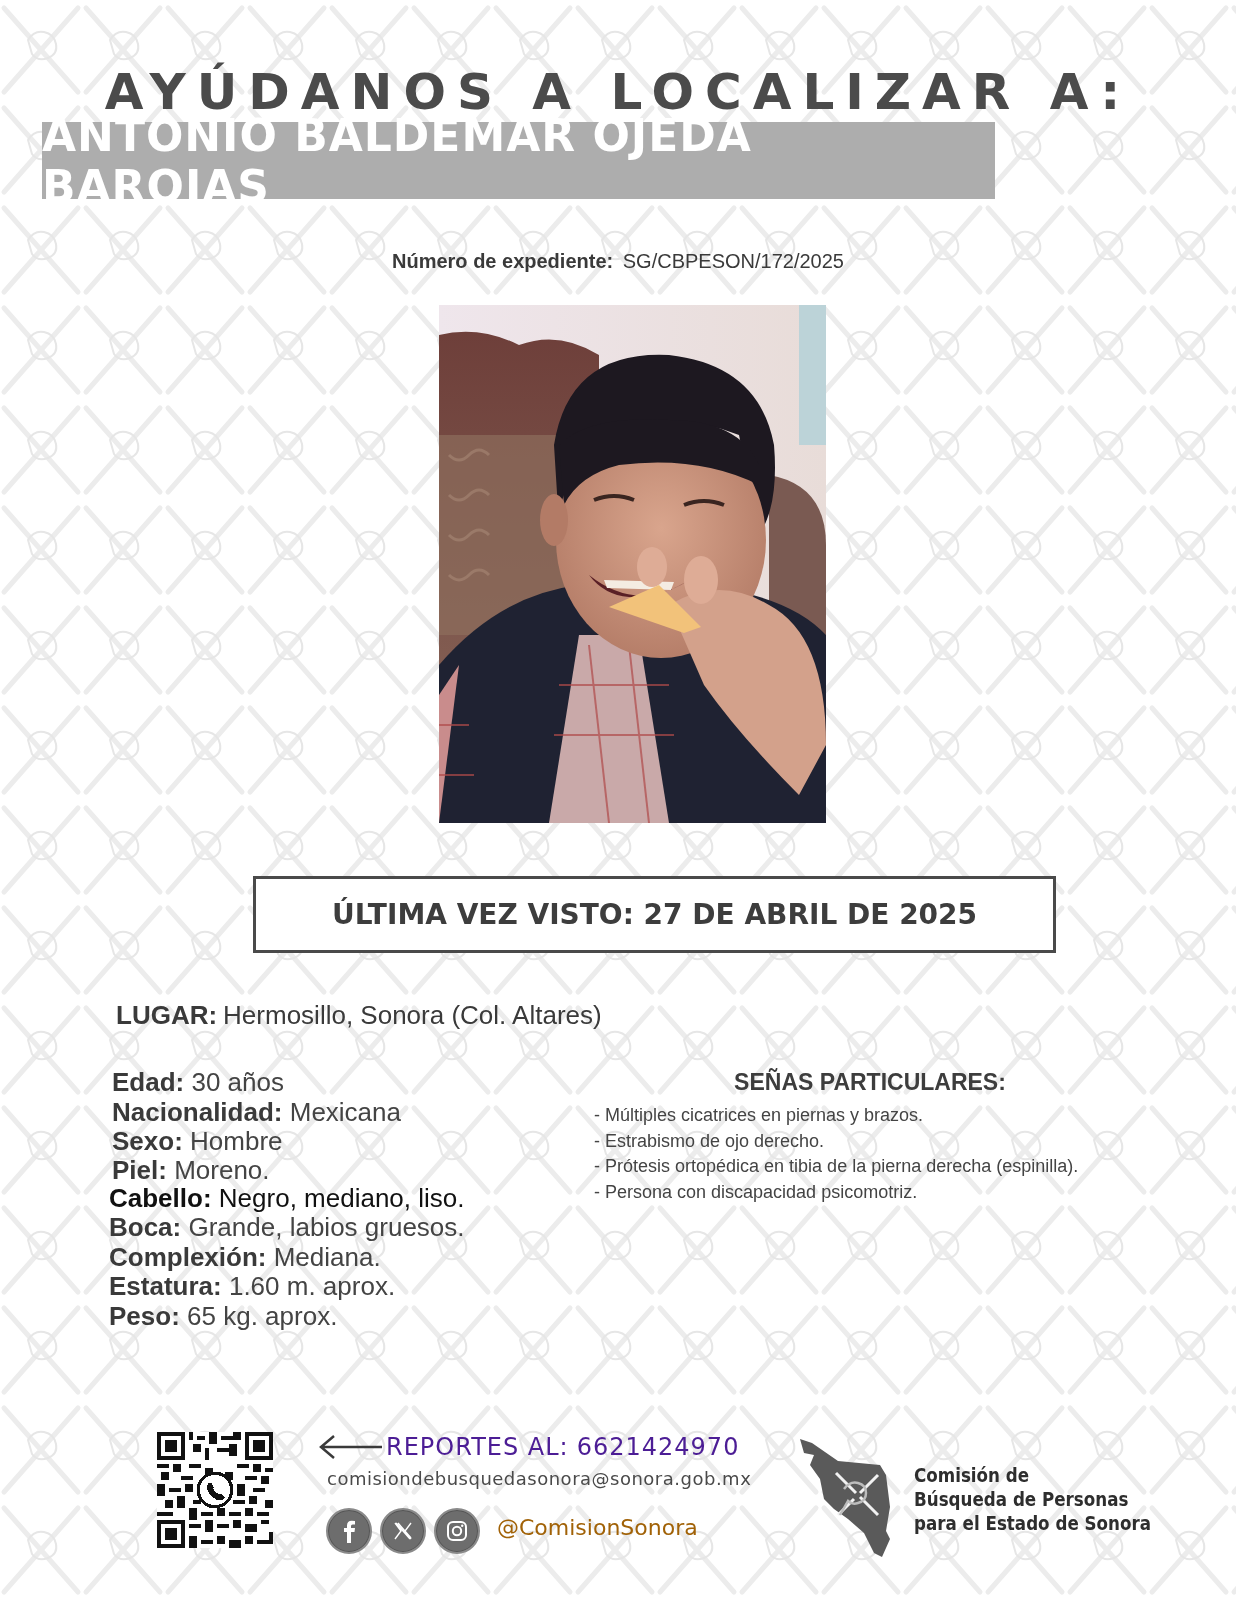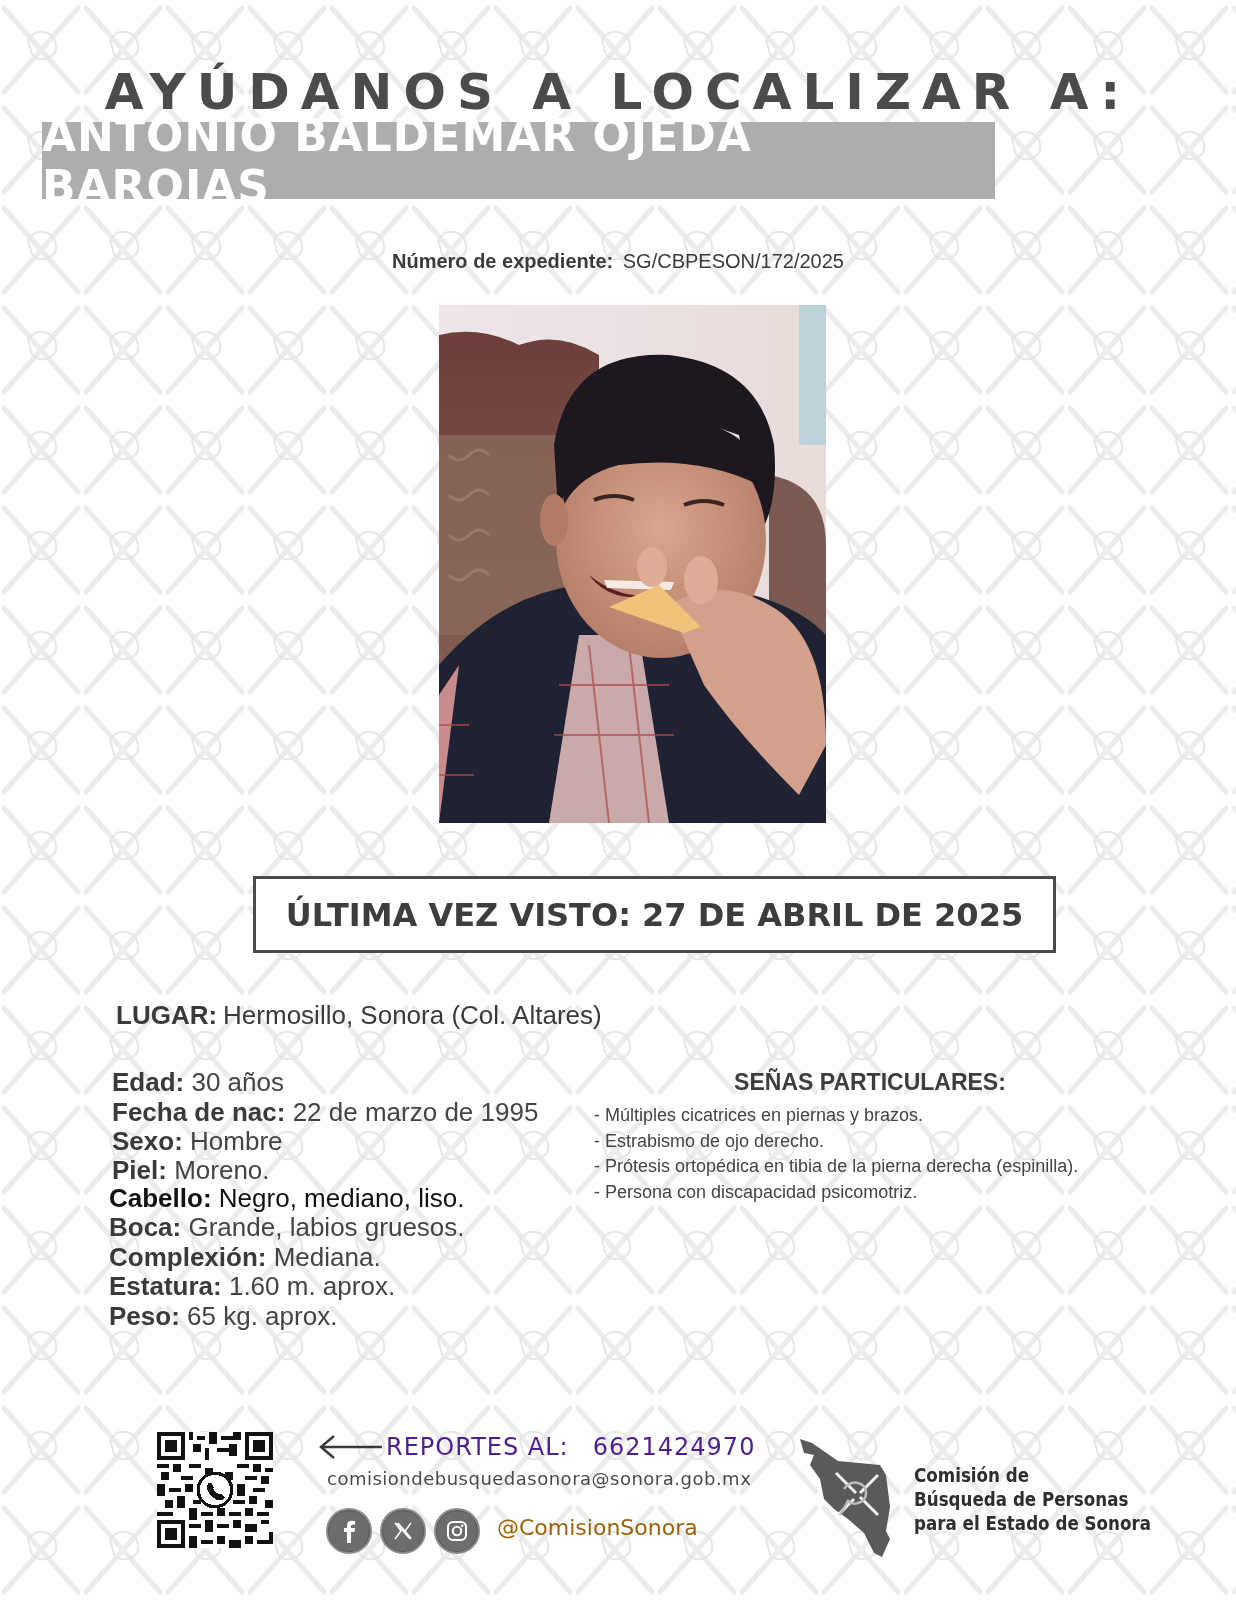--- a/index.html
+++ b/index.html
@@ -38,21 +38,21 @@
     overflow: hidden; background: #6b4a3e;
   }
 
   .last-seen {
     left: 253px; top: 876px; width: 803px; height: 77px;
     border: 3px solid #4a4a4a; background: #fff; box-sizing: border-box;
     display: flex; align-items: center; justify-content: center;
   }
   .last-seen span {
     font-family: "DejaVu Sans", sans-serif; font-weight: bold;
-    font-size: 32px; color: #3d3d3d;
+    font-size: 28px; color: #3d3d3d;
   }
 
   .lugar { left: 116px; top: 1000px; font-size: 26px; color: #3a3a3a; }
   .lugar b { margin-right: 6px; }
 
   .details { left: 112px; top: 1068px; font-size: 26px; line-height: 29.5px; color: #444; }
   .details .row b { color: #3a3a3a; }
 
   .senas-title {
     left: 700px; width: 340px; top: 1069px; text-align: center;
@@ -167,21 +167,21 @@
 <div class="abs last-seen">
   <span>ÚLTIMA VEZ VISTO: 27 DE ABRIL DE 2025</span>
 </div>
 
 <div class="abs lugar">
   <b>LUGAR:</b><span>Hermosillo, Sonora (Col. Altares)</span>
 </div>
 
 <div class="abs details">
   <div class="row"><b>Edad:</b> <span>30 años</span></div>
-  <div class="row"><b>Fecha de nac:</b> <span>22 de marzo de 1995</span></div>
+  <div class="row"><b>Nacionalidad:</b> <span>Mexicana</span></div>
   <div class="row"><b>Sexo:</b> <span>Hombre</span></div>
   <div class="row" style="line-height:27px"><b>Piel:</b> <span>Moreno.</span></div>
   <div class="row" style="margin-left:-3px;color:#111"><b style="color:#111">Cabello:</b> <span>Negro, mediano, liso.</span></div>
   <div class="row" style="margin-left:-3px"><b>Boca:</b> <span>Grande, labios gruesos.</span></div>
   <div class="row" style="margin-left:-3px"><b>Complexión:</b> <span>Mediana.</span></div>
   <div class="row" style="margin-left:-3px"><b>Estatura:</b> <span>1.60 m. aprox.</span></div>
   <div class="row" style="margin-left:-3px"><b>Peso:</b> <span>65 kg. aprox.</span></div>
 </div>
 
 <div class="abs senas-title">SEÑAS PARTICULARES:</div>
@@ -261,21 +261,21 @@
     <circle cx="14.5" cy="14.5" r="4.2" fill="#fff" stroke="#111" stroke-width="0.8"></circle>
     <path d="M12.6 13.2 q0.4 -0.8 1 -0.4 l0.6 1 q-0.3 0.6 0.4 1.2 q0.6 0.6 1.2 0.4 l1 0.6 q0.4 0.6 -0.4 1 q-1.4 0.4 -2.8 -1 q-1.4 -1.4 -1 -2.8z" fill="#111"></path>
   </svg>
 </div>
 
 <div class="abs reportes">
   <svg width="66" height="30" viewBox="0 0 66 30" xmlns="http://www.w3.org/2000/svg">
     <path d="M64 15 H4 M16 4 L3 15 L16 26" stroke="#3a3a3a" stroke-width="2.5" fill="none"></path>
   </svg>
   <span style="margin-left:2px">REPORTES AL:</span>
-  <span style="margin-left:24px">6621424970</span>
+  <span style="margin-left:8px">6621424970</span>
 </div>
 
 <div class="abs email">comisiondebusquedasonora@sonora.gob.mx</div>
 
 <div class="abs social">
   <div class="ic">
     <svg width="20" height="24" viewBox="0 0 20 24">
         <path d="M12 24 V13 h3.5 l0.5 -4 H12 V7 q0 -1.5 1.6 -1.5 H16 V2 q-1.5 -0.3 -3.2 -0.3 Q8 1.7 8 6.5 V9 H5 v4 h3 v11 z" fill="#fff"></path>
       </svg>
   </div>

